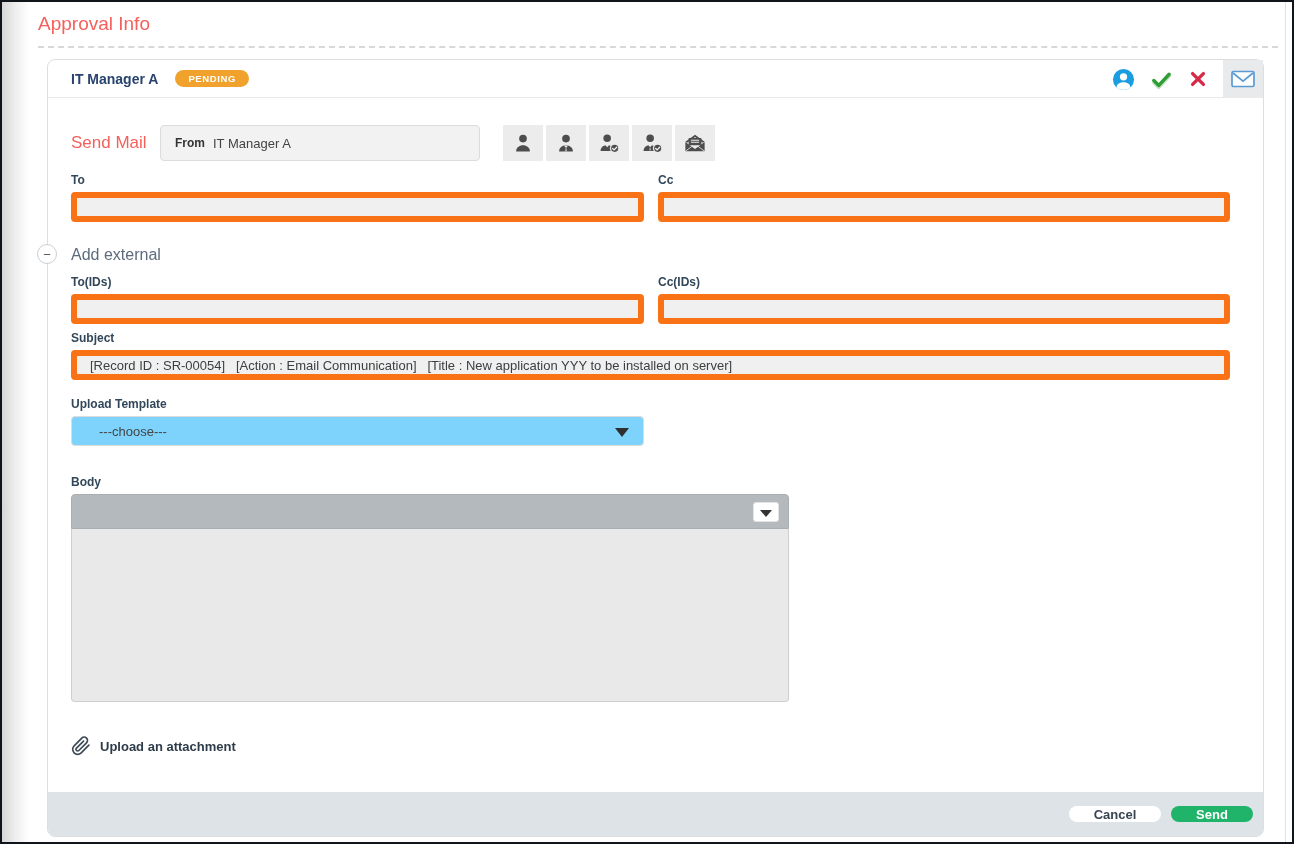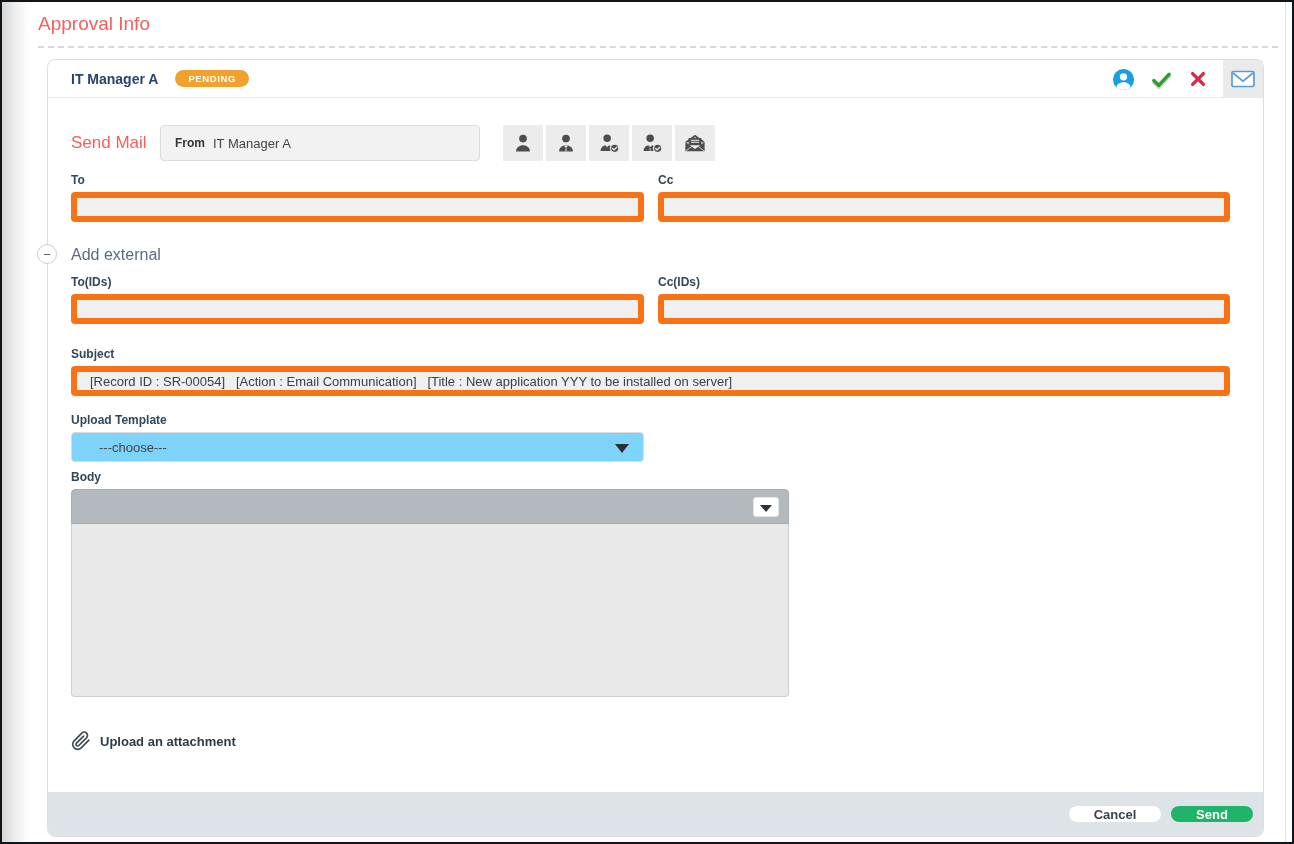--- a/index.html
+++ b/index.html
@@ -78,33 +78,33 @@
   }
   .labels-row{ margin-top:12px; }
 
   .add-external{ margin-top:24px; position:relative; }
   .add-external-title{ font-size:16px; color:#5d6b7c; }
   .collapse-toggle{
     position:absolute; left:-34px; top:-2px; width:20px; height:20px;
     border-radius:50%; background:#fff; border:1px solid #c8cfd6;
     font-size:13px; line-height:17px; text-align:center; color:#555; cursor:pointer; padding:0;
   }
-  .subject-block{ margin-top:23px; }
+  .subject-block{ margin-top:7px; }
   .subject-input{ width:1159px; }
   .reply-block{ margin-top:17px; }
   .select-box{
     width:573px; height:30px; background:#7dd3fc; border:1px solid #dcdcdc; border-radius:4px;
     display:flex; align-items:center; padding:0 27px; font-size:13px; color:#444;
     cursor:pointer; position:relative;
   }
   .caret-down{
     position:absolute; right:14px; top:11px; width:0; height:0;
     border-left:7px solid transparent; border-right:7px solid transparent; border-top:9px solid #2f2f2f;
   }
-  .body-block{ margin-top:8px; }
+  .body-block{ margin-top:29px; }
   .editor{ width:718px; }
   .editor-toolbar{
     height:35px; background:#b4b9bd; border:1px solid #a9aeb2; border-radius:4px 4px 0 0;
     position:relative;
   }
   .toolbar-expand{
     position:absolute; right:9px; top:7px; width:26px; height:20px;
     background:#fff; border:1px solid #e3e3e3; border-radius:3px; cursor:pointer;
   }
   .toolbar-expand::after{

